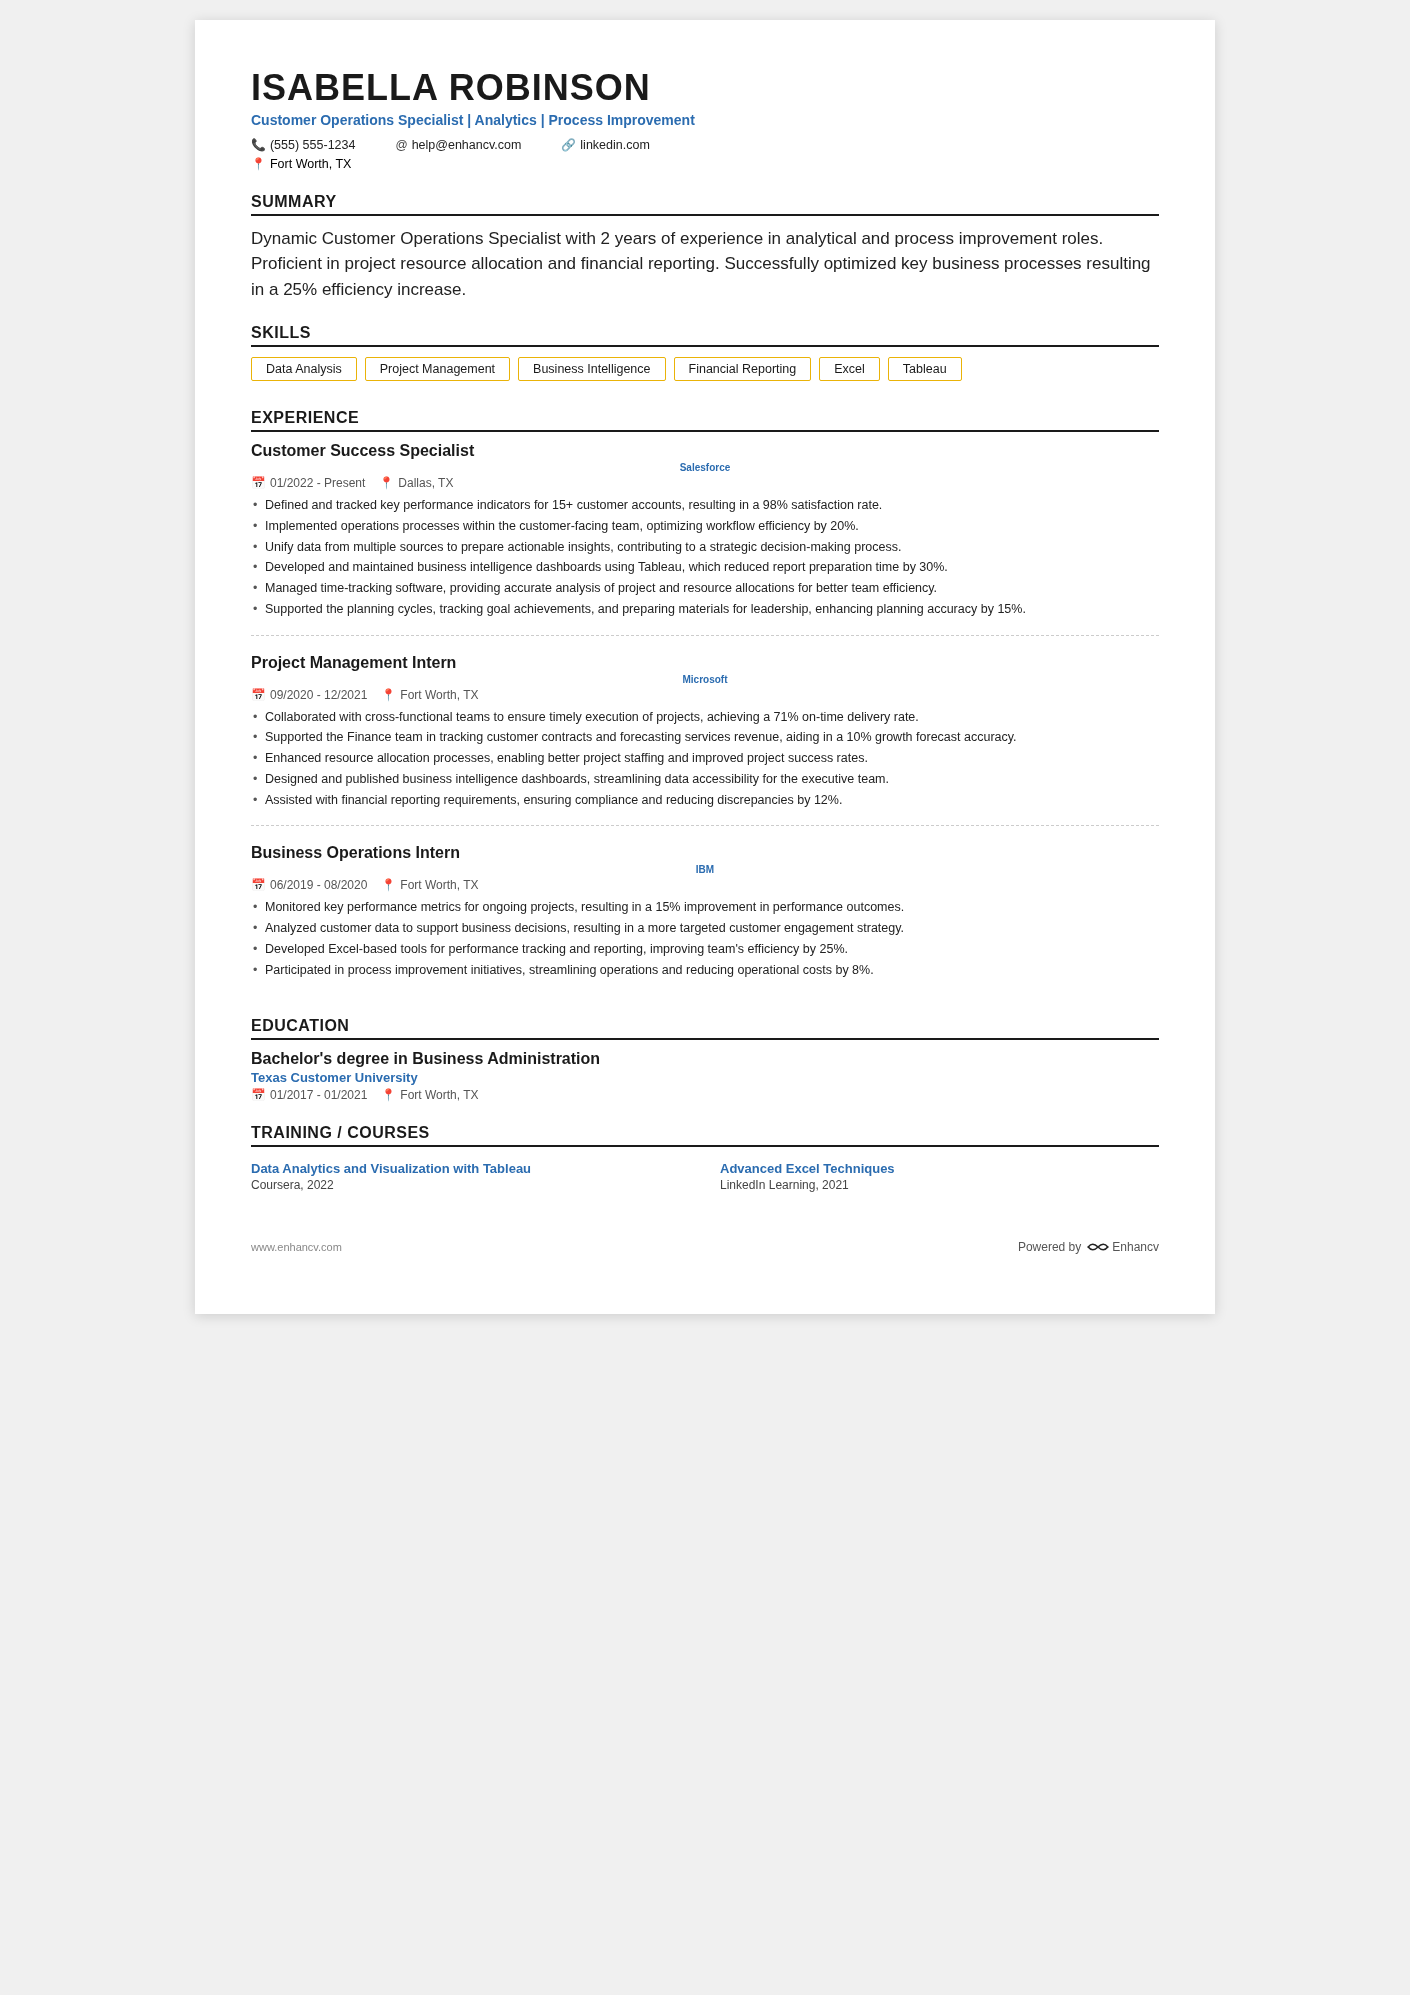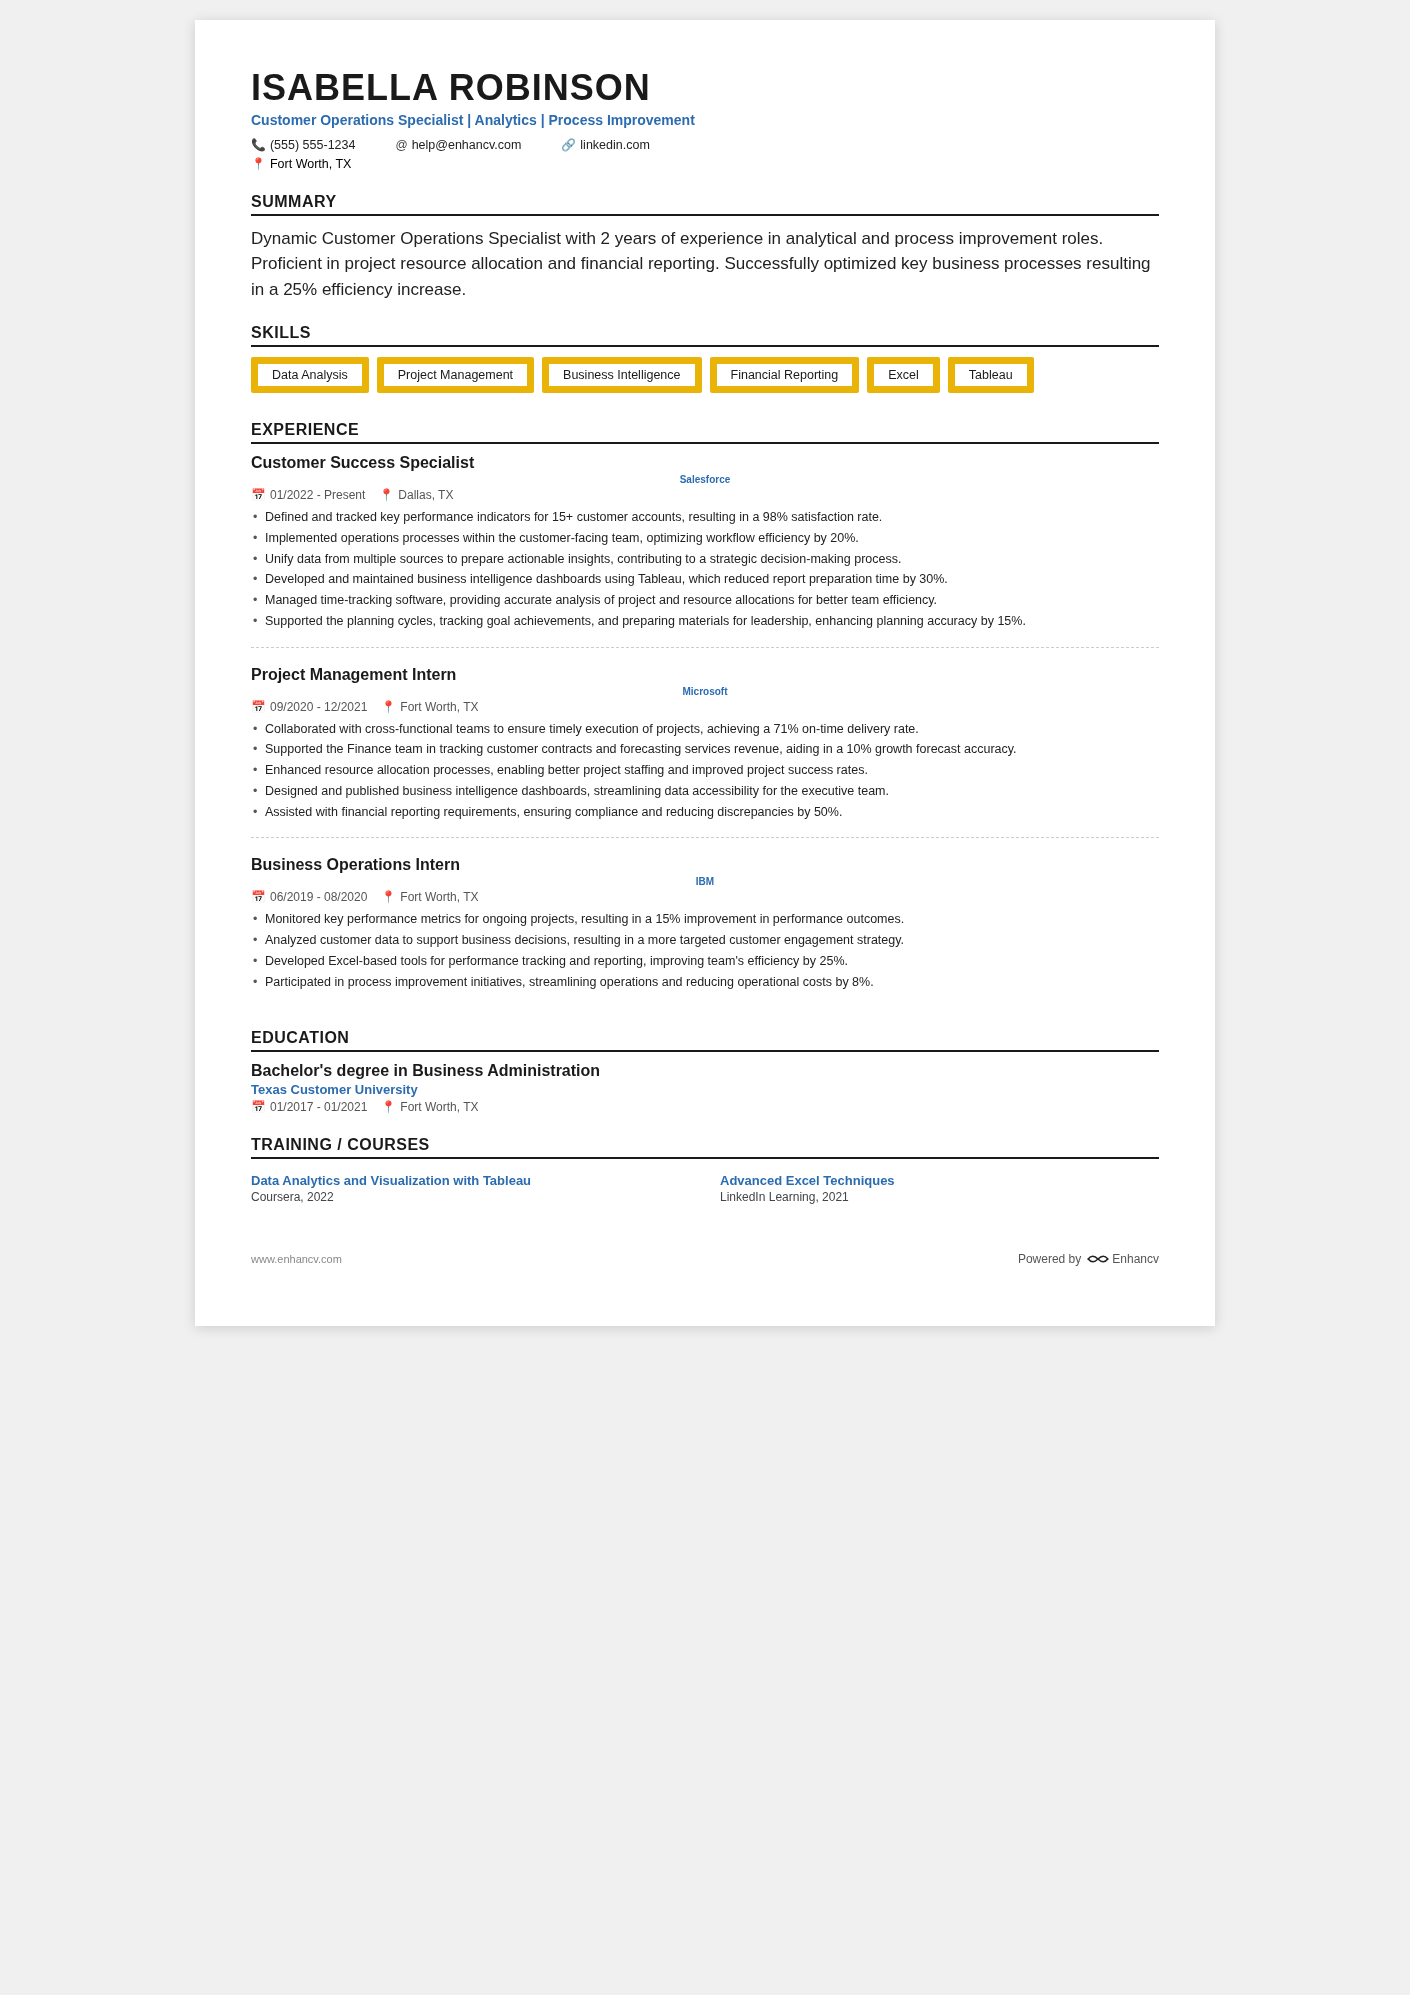--- a/index.html
+++ b/index.html
@@ -74,21 +74,21 @@
       margin-bottom: 10px;
       letter-spacing: 0.5px;
     }
     
     .skills-list {
       display: flex;
       flex-wrap: wrap;
       gap: 0;
     }
     .skill-item {
-      border: 7px solid #eab308;
+      border: 1px solid #eab308;
       padding: 4px 14px;
       font-size: 12.5px;
       color: #1a1a1a;
       margin-right: 8px;
       margin-bottom: 6px;
       border-radius: 2px;
     }
     
     .summary-text {
       font-size: 17px;
@@ -294,21 +294,21 @@
         <div class="job-meta-item">
           <span>📍</span>
           <span>Fort Worth, TX</span>
         </div>
       </div>
       <ul class="bullet-list">
         <li>Collaborated with cross-functional teams to ensure timely execution of projects, achieving a 71% on-time delivery rate.</li>
             <li>Supported the Finance team in tracking customer contracts and forecasting services revenue, aiding in a 10% growth forecast accuracy.</li>
             <li>Enhanced resource allocation processes, enabling better project staffing and improved project success rates.</li>
             <li>Designed and published business intelligence dashboards, streamlining data accessibility for the executive team.</li>
-            <li>Assisted with financial reporting requirements, ensuring compliance and reducing discrepancies by 50%.</li>
+            <li>Assisted with financial reporting requirements, ensuring compliance and reducing discrepancies by 12%.</li>
       </ul>
     </div>
         <div class="job-block">
       <div class="job-title">Business Operations Intern</div>
       <div class="company-name">IBM</div>
       <div class="job-meta">
         <div class="job-meta-item">
           <span>📅</span>
           <span>06/2019 - 08/2020</span>
         </div>

